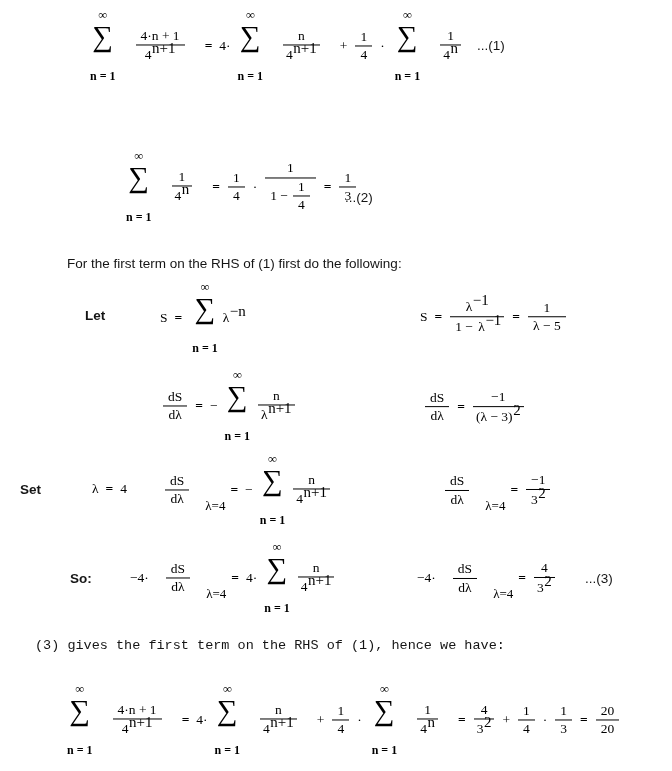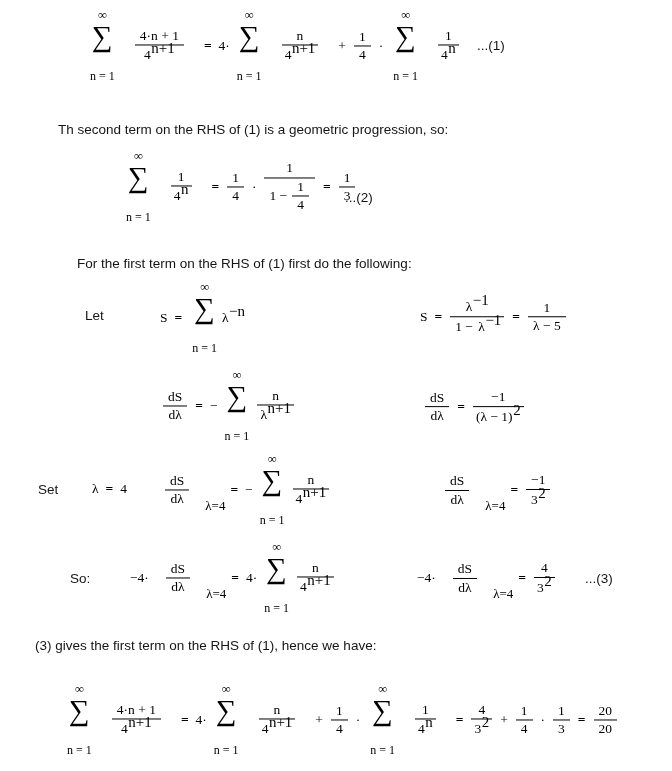--- a/index.html
+++ b/index.html
@@ -2,64 +2,64 @@
 <html><head>
 <meta charset="utf-8">
 <style>
   html,body{margin:0;padding:0;background:#fff;}
   .page{position:relative;width:672px;height:771px;background:#ffffff;overflow:hidden;
         color:#000;}
   
   .para{position:absolute;font-family:"Liberation Sans",sans-serif;font-size:13.5px;
         color:#151515;white-space:nowrap;}
   .slabel{position:absolute;transform:translateY(-50%);font-family:"Liberation Sans",sans-serif;
-        font-size:13.5px;color:#151515;white-space:nowrap;}
+        font-size:13.5px;color:#151515;white-space:nowrap;font-weight:bold;}
   .eqref{position:absolute;transform:translateY(-50%);font-family:"Liberation Sans",sans-serif;
         font-size:13.5px;color:#151515;white-space:nowrap;}
   
   .eq{position:absolute;transform:translateY(-50%);display:flex;align-items:center;
       font-family:"Liberation Serif","DejaVu Serif",serif;font-size:13.5px;color:#000;
       white-space:nowrap;line-height:1.15;}
   
   .mtxt{margin:0 2px;white-space:pre;}
   .mbold{font-weight:bold;margin:0 5px;}
   .mop{margin:0 5px;}
   .mrow{display:inline-flex;align-items:center;}
   .frac{display:inline-flex;flex-direction:column;align-items:center;margin:0 3px;}
   .fnum,.fden{padding:0 3px;text-align:center;}
   .fnum{padding-bottom:1px;}
   .fden{padding-top:1px;}
   .fbar{align-self:stretch;height:0;border-top:1.4px solid #000;}
   .sum{display:inline-flex;flex-direction:column;align-items:center;margin:0 5px;line-height:1;}
   .sum-top{font-size:12.5px;margin-bottom:1px;}
   .sum-sig{font-size:29px;line-height:0.95;}
-  .sum-bot{font-size:12px;margin-top:20px;white-space:pre;}
+  .sum-bot{font-size:12px;margin-top:20px;white-space:pre;font-weight:bold;}
   .pow{display:inline-block;}
   .pexp{font-size:15px;position:relative;top:-6px;margin-left:0.5px;}
   .pgroup{display:inline-flex;align-items:flex-start;margin:0 2px;}
   .pinner{display:inline-flex;align-items:center;padding:2px 1px;}
   .lp,.rp{width:6px;}
   .lp{border-left:1.4px solid #000;border-top-left-radius:12px 20px;
       border-bottom-left-radius:12px 20px;margin-right:2px;}
   .rp{border-right:1.4px solid #000;border-top-right-radius:12px 20px;
       border-bottom-right-radius:12px 20px;margin-left:2px;}
   .psubwrap{display:inline-flex;align-items:stretch;}
   .bigsub{align-self:flex-end;font-size:13px;transform:translateY(5px);margin-left:1px;}
   
   #eq1{left:85px;top:46px;}      #lab1{left:477px;top:45px;}
   #p1{left:58px;top:122px;}
   #eq2{left:121px;top:187px;}    #lab2{left:345px;top:197px;}
-  #p2{left:77px;top:256px;}
+  #p2{left:67px;top:256px;}
   #letlab{left:85px;top:315px;}  #eqLetL{left:158px;top:318px;}  #eqLetR{left:418px;top:317px;}
   #eqDsL{left:160px;top:406px;}  #eqDsR{left:422px;top:407px;}
-  #setlab{left:38px;top:489px;}  #eqLam{left:90px;top:489px;}
+  #setlab{left:20px;top:489px;}  #eqLam{left:90px;top:489px;}
   #eqSetL{left:150px;top:490px;} #eqSetR{left:430px;top:490px;}
   #solab{left:70px;top:578px;}   #eqSoL{left:128px;top:578px;}
   #eqSoR{left:415px;top:578px;}  #lab3{left:585px;top:578px;}
-  #p3{left:35px;top:638px;}
+  #p3{left:35px;top:638px;font-family:Liberation Mono, monospace;}
   #eqFin{left:62px;top:720px;}
 </style>
 </head>
 <body>
 
 <div class="page">
 
   <div class="eq" id="eq1">
       <span class="sum">
         <span class="sum-top">∞</span>
@@ -114,21 +114,20 @@
             <span class="fnum"><span class="mtxt">1</span></span>
             <span class="fbar"></span>
             <span class="fden"><span class="pow"><span class="pbase">4</span><span class="pexp">n</span></span></span>
           </span>
         </span>
         <span class="rp"></span>
       </span>
     </div>
   <span class="eqref" id="lab1">...(1)</span>
 
-  <div class="para" id="p1">Th second term on the RHS of (1) is a geometric progression, so:</div>
 
   <div class="eq" id="eq2">
       <span class="sum">
         <span class="sum-top">∞</span>
         <span class="sum-sig">∑</span>
         <span class="sum-bot">n = 1</span>
       </span>
       <span class="pgroup">
         <span class="lp"></span>
         <span class="pinner">
@@ -222,21 +221,21 @@
   <div class="eq" id="eqDsR">
       <span class="frac">
         <span class="fnum"><span class="mtxt">dS</span></span>
         <span class="fbar"></span>
         <span class="fden"><span class="mtxt">dλ</span></span>
       </span>
       <span class="mbold">=</span>
       <span class="frac">
         <span class="fnum"><span class="mtxt">−1</span></span>
         <span class="fbar"></span>
-        <span class="fden"><span class="pow"><span class="pbase">(λ − 1)</span><span class="pexp">2</span></span></span>
+        <span class="fden"><span class="pow"><span class="pbase">(λ − 3)</span><span class="pexp">2</span></span></span>
       </span>
     </div>
 
   <span class="slabel" id="setlab">Set</span>
   <div class="eq" id="eqLam">
       <span class="mtxt">λ</span>
       <span class="mbold">=</span>
       <span class="mtxt">4</span>
     </div>
   <div class="eq" id="eqSetL">

